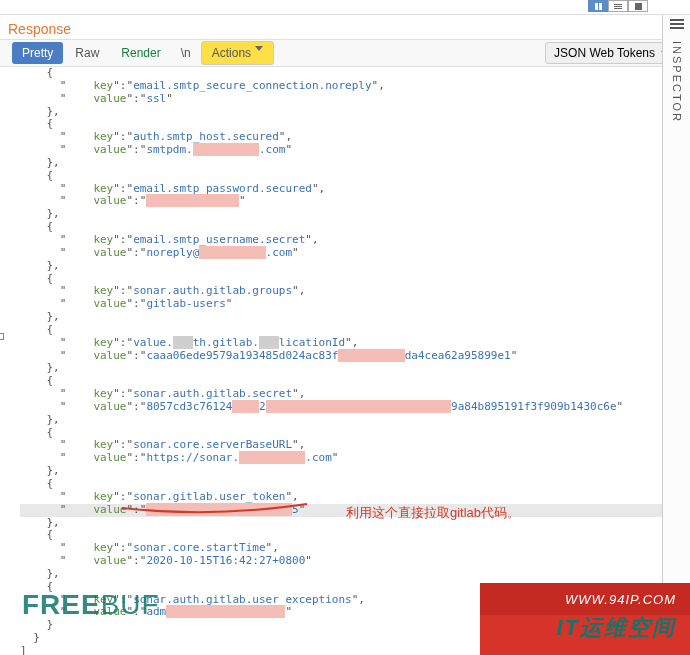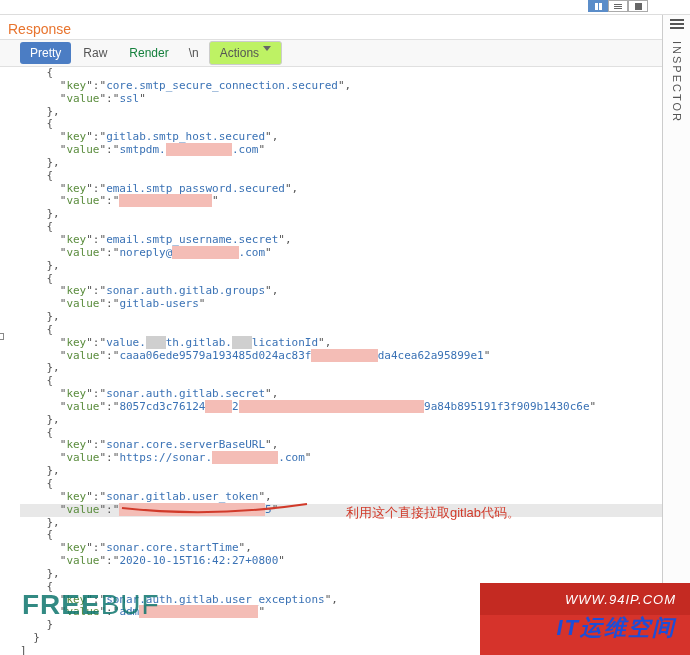--- a/index.html
+++ b/index.html
@@ -54,21 +54,21 @@
     color: #e8742e;
     font-size: 14px;
     font-weight: 500;
   }
   
   
   .tabs-row {
     display: flex;
     align-items: center;
     gap: 2px;
-    padding: 4px 20px;
+    padding: 4px 12px;
     background: #f8f8f8;
     border-top: 1px solid #e0e0e0;
     border-bottom: 1px solid #e0e0e0;
     height: 28px;
   }
   .tab, .action-btn {
     font-size: 12px;
     padding: 4px 10px;
     border-radius: 3px;
     cursor: pointer;
@@ -79,21 +79,21 @@
   .tab.active {
     background: #4b7dc4;
     color: #fff;
   }
   .tab.disabled { color: #15803d; }
   .newline-tab {
     font-size: 12px;
     padding: 4px 8px;
   }
   .action-btn {
-    background: #bef264;
+    background: #fde047;
     border: 1px solid #ccc;
     display: flex;
     gap: 4px;
   }
   .chevron-down {
     width: 0; height: 0;
     border-left: 4px solid transparent;
     border-right: 4px solid transparent;
     border-top: 5px solid #666;
   }
@@ -149,21 +149,21 @@
     top: 67px;
     bottom: 0;
     overflow: hidden;
     font-family: "Menlo", "Consolas", monospace;
     font-size: 11px;
     line-height: 12.85px;
     white-space: pre;
     color: #555;
     padding-left: 20px;
   }
-  .code-area .k { color: #5b8d3e; } 
+  .code-area .k { color: #5b8d3e; margin-left: 27px; } 
   .code-area .v { color: #3a72b5; } 
   .code-area .p { color: #555; }    
   .code-area .red { background: #f4bdb6; }
   .code-area .grey { background: #cfcfcf; }
   .code-area .hl-row { background: #e8e8e8; display: inline-block; width: calc(100% - 0px); }
   
   
   .red-underline {
     position: absolute;
     left: 122px;
@@ -220,21 +220,21 @@
     right: -40px; bottom: 32px; width: 280px; height: 40px;
     transform: skewX(-30deg);
     background: #c42a22;
   }
   .red-banner .t1 {
     position: absolute; right: 14px; bottom: 48px;
     color: #fff; font-size: 13px; font-family: Arial, sans-serif; letter-spacing: 1px;
   }
   .red-banner .t2 {
     position: absolute; right: 14px; bottom: 12px;
-    color: #1d4ed8; font-size: 22px; font-weight: 700; font-family: "Microsoft YaHei", Arial, sans-serif; letter-spacing: 2px;
+    color: #0f766e; font-size: 22px; font-weight: 700; font-family: "Microsoft YaHei", Arial, sans-serif; letter-spacing: 2px;
   }
   
   
   .edge-box {
     position: absolute;
     left: -3px;
     top: 333px;
     width: 7px; height: 7px;
     border: 1px solid #888;
     background: #fff;
@@ -271,37 +271,41 @@
 <div class="tabs-row">
   <button class="tab active">Pretty</button>
   <button class="tab">Raw</button>
   <button class="tab disabled">Render</button>
   <button class="tab newline-tab">\n</button>
   <button class="action-btn">
     <span>Actions</span>
     <span class="chevron-down"></span>
   </button>
   <div class="spacer"></div>
+  <div class="jwt-select">
+    <span>JSON Web Tokens</span>
+    <span class="chevron-down"></span>
+  </div>
 </div>
 
 <div class="inspector">
   <div class="inspector-icon">
       <div></div>
       <div></div>
       <div></div>
     </div>
   <div class="inspector-label">INSPECTOR</div>
 </div>
 
 <div class="code-area" id="codeArea">    <span class="p">{</span>
-      <span class="p">"</span><span class="k">key</span><span class="p">":"</span><span class="v">core.smtp_secure_connection.secured</span><span class="p">",</span>
+      <span class="p">"</span><span class="k">key</span><span class="p">":"</span><span class="v">email.smtp_secure_connection.noreply</span><span class="p">",</span>
       <span class="p">"</span><span class="k">value</span><span class="p">":</span><span class="p">"</span><span class="v">ssl</span><span class="p">"</span>
     <span class="p">},</span>
     <span class="p">{</span>
-      <span class="p">"</span><span class="k">key</span><span class="p">":"</span><span class="v">gitlab.smtp_host.secured</span><span class="p">",</span>
+      <span class="p">"</span><span class="k">key</span><span class="p">":"</span><span class="v">auth.smtp_host.secured</span><span class="p">",</span>
       <span class="p">"</span><span class="k">value</span><span class="p">":</span><span class="p">"</span><span class="v">smtpdm.</span><span class="red">&nbsp;&nbsp;&nbsp;&nbsp;&nbsp;&nbsp;&nbsp;&nbsp;&nbsp;&nbsp;</span><span class="v">.com</span><span class="p">"</span>
     <span class="p">},</span>
     <span class="p">{</span>
       <span class="p">"</span><span class="k">key</span><span class="p">":"</span><span class="v">email.smtp_password.secured</span><span class="p">",</span>
       <span class="p">"</span><span class="k">value</span><span class="p">":</span><span class="p">"</span><span class="red">&nbsp;&nbsp;&nbsp;&nbsp;&nbsp;&nbsp;&nbsp;&nbsp;&nbsp;&nbsp;&nbsp;&nbsp;&nbsp;&nbsp;</span><span class="p">"</span>
     <span class="p">},</span>
     <span class="p">{</span>
       <span class="p">"</span><span class="k">key</span><span class="p">":"</span><span class="v">email.smtp_username.secret</span><span class="p">",</span>
       <span class="p">"</span><span class="k">value</span><span class="p">":</span><span class="p">"</span><span class="v">noreply@</span><span class="red">&nbsp;&nbsp;&nbsp;&nbsp;&nbsp;&nbsp;&nbsp;&nbsp;&nbsp;&nbsp;</span><span class="v">.com</span><span class="p">"</span>
     <span class="p">},</span>

